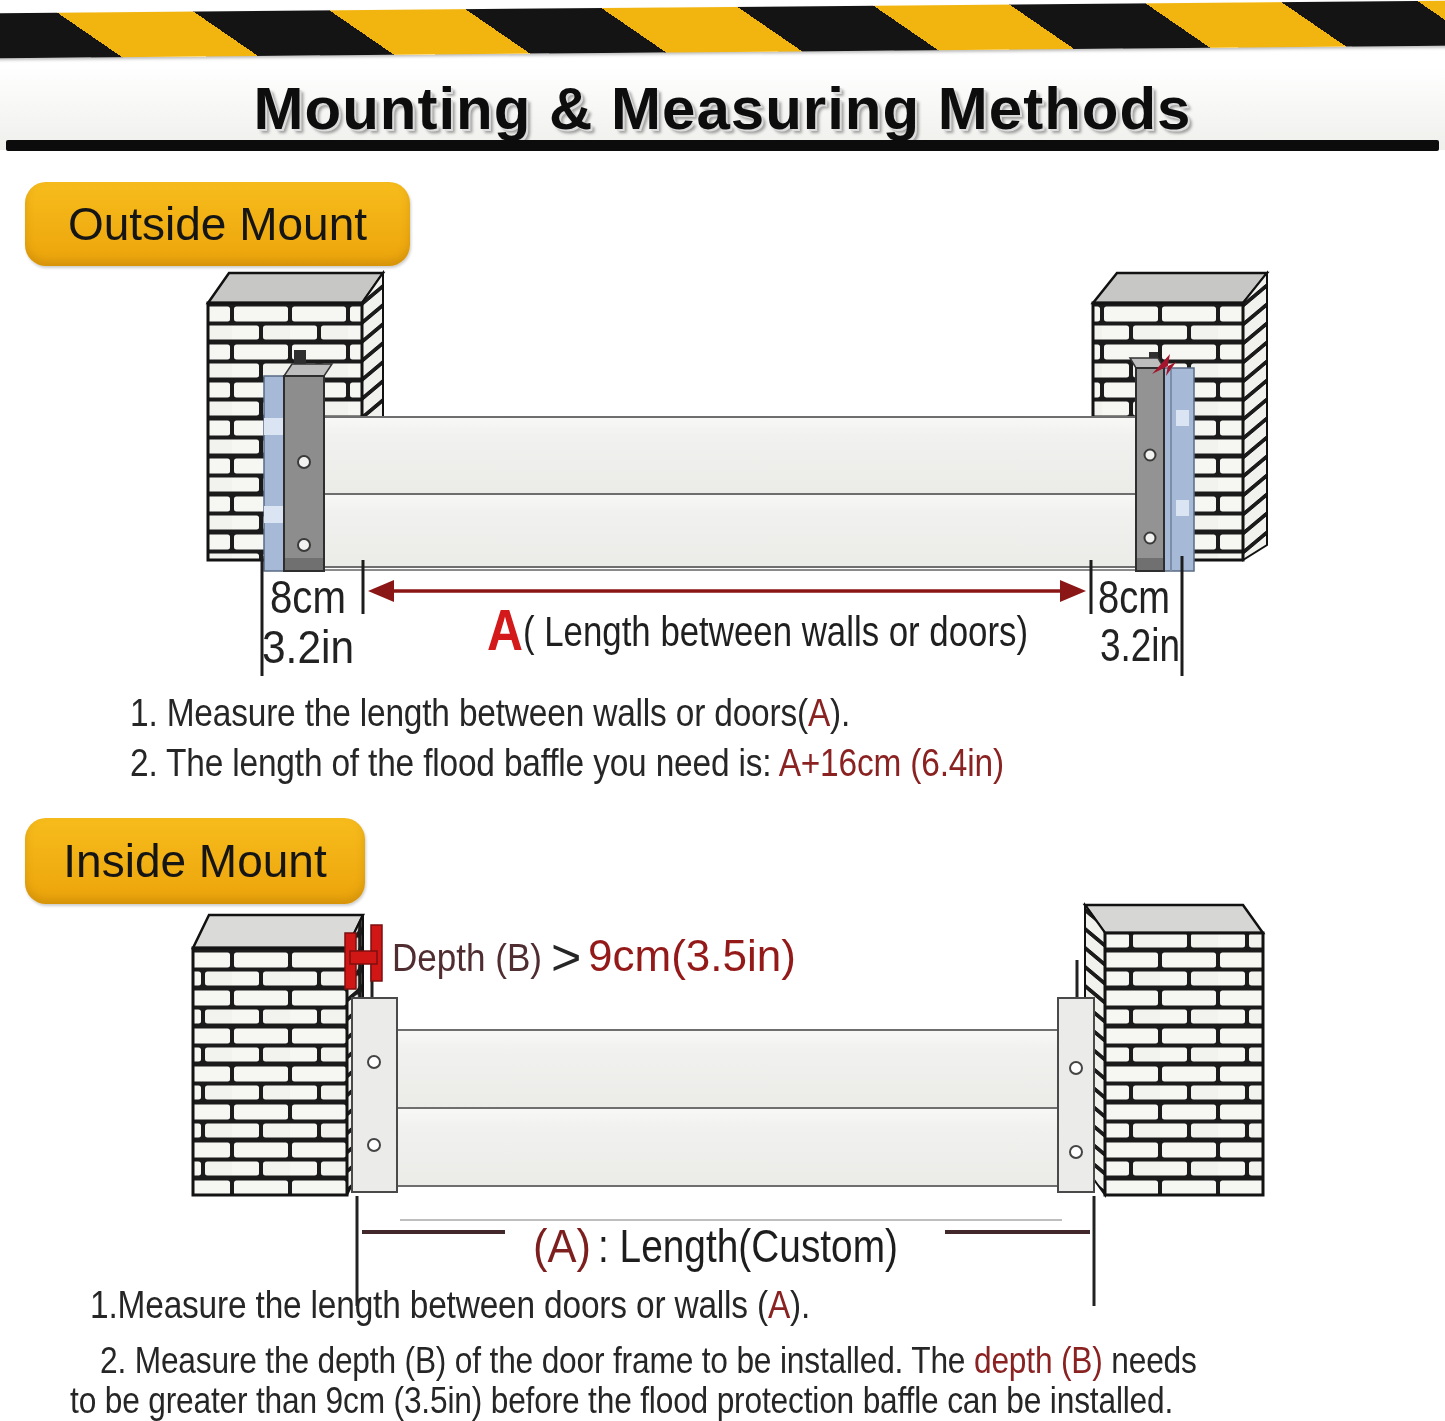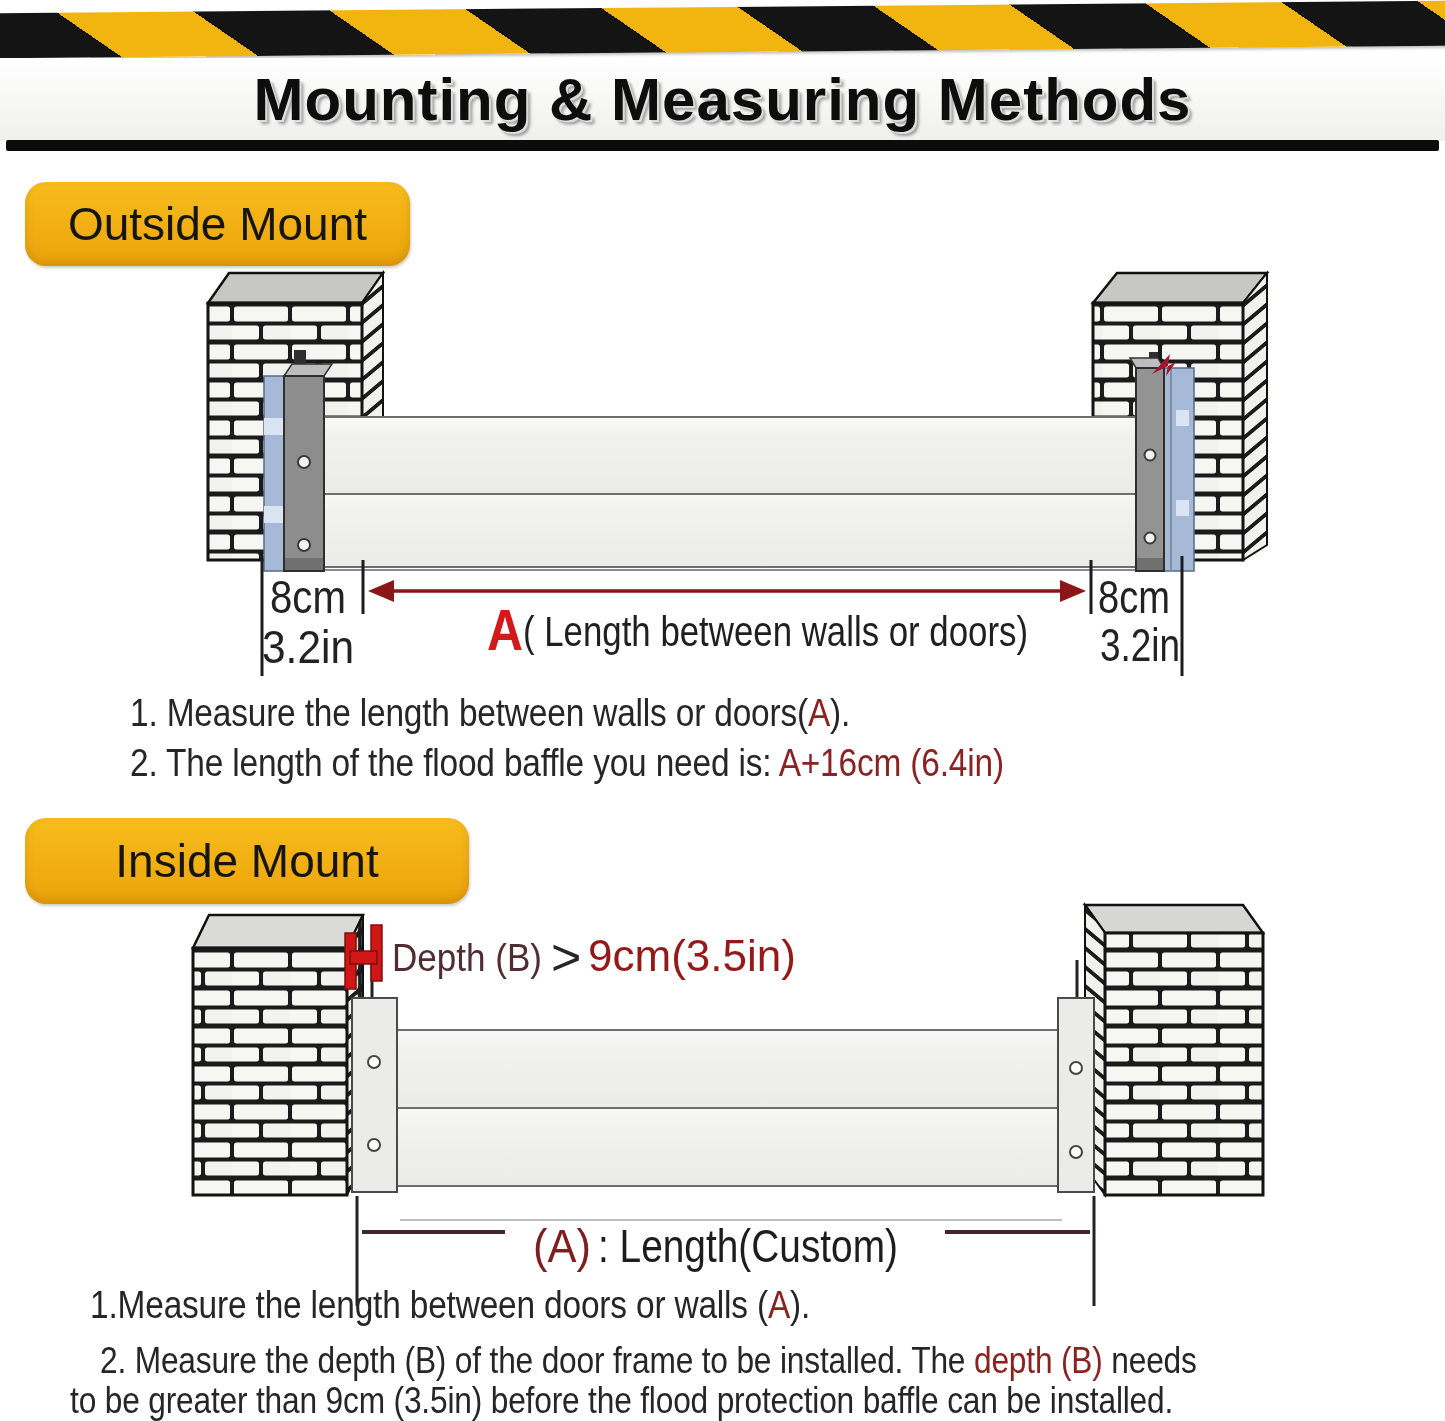--- a/index.html
+++ b/index.html
@@ -9,39 +9,39 @@
   }
   
   .hazard-wrap{position:absolute;top:0;left:0;width:1445px;height:58px;background:#fff;}
   .hazard{
     position:absolute;top:7px;left:-14px;right:-14px;height:45px;
     background:repeating-linear-gradient(35deg,#141414 0 78px,#f2b50f 78px 156px);
     transform:rotate(-0.5deg);
     box-shadow:0 2px 3px rgba(0,0,0,.25);
   }
   .title-band{
-    position:absolute;top:58px;left:0;width:1445px;height:83px;
+    position:absolute;top:67px;left:0;width:1445px;height:83px;
     background:linear-gradient(#ffffff,#efefec);
     display:flex;align-items:center;justify-content:center;
   }
   .title-band .t{
     font-size:60px;font-weight:bold;letter-spacing:1px;color:#0d0d0d;
     text-shadow:2px 2px 0 #dcdcdc,4px 4px 3px rgba(0,0,0,.35);
   }
   .black-rule{position:absolute;top:140px;left:6px;width:1433px;height:11px;background:#0c0c0c;border-radius:2px;}
   
   .badge{
     position:absolute;left:25px;border-radius:21px;
     background:linear-gradient(#f7bc1c,#eca40b);
     box-shadow:inset 0 -5px 9px rgba(140,90,0,.25), 1px 2px 3px rgba(0,0,0,.2);
     display:flex;align-items:center;justify-content:center;
     font-size:46px;color:#151515;
   }
   #badge-outside{top:182px;width:385px;height:84px;}
-  #badge-inside{top:818px;width:444px;height:86px;}
+  #badge-inside{top:818px;width:340px;height:86px;}
   
   .diag{position:absolute;left:0;width:1445px;height:420px;}
   #diag1{top:258px;}
   #diag2{top:890px;}
   
   .instr-line{
     position:absolute;white-space:nowrap;color:#262626;
     transform:scaleX(0.88);transform-origin:left top;letter-spacing:-0.2px;
   }
   .f38{font-size:38px;} .f36{font-size:36px;}

